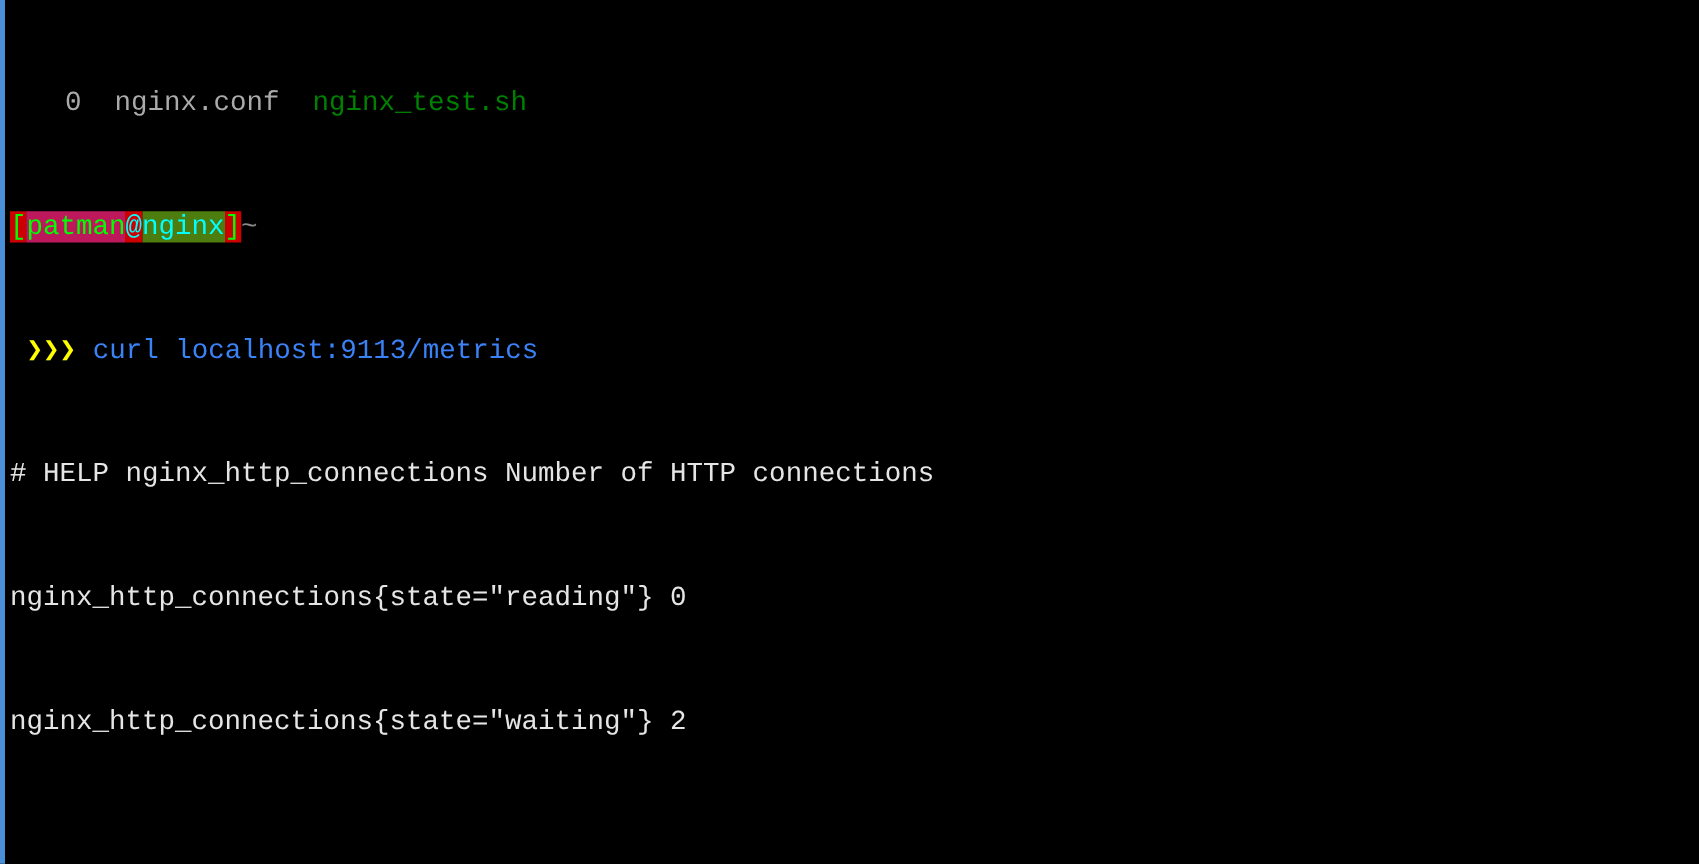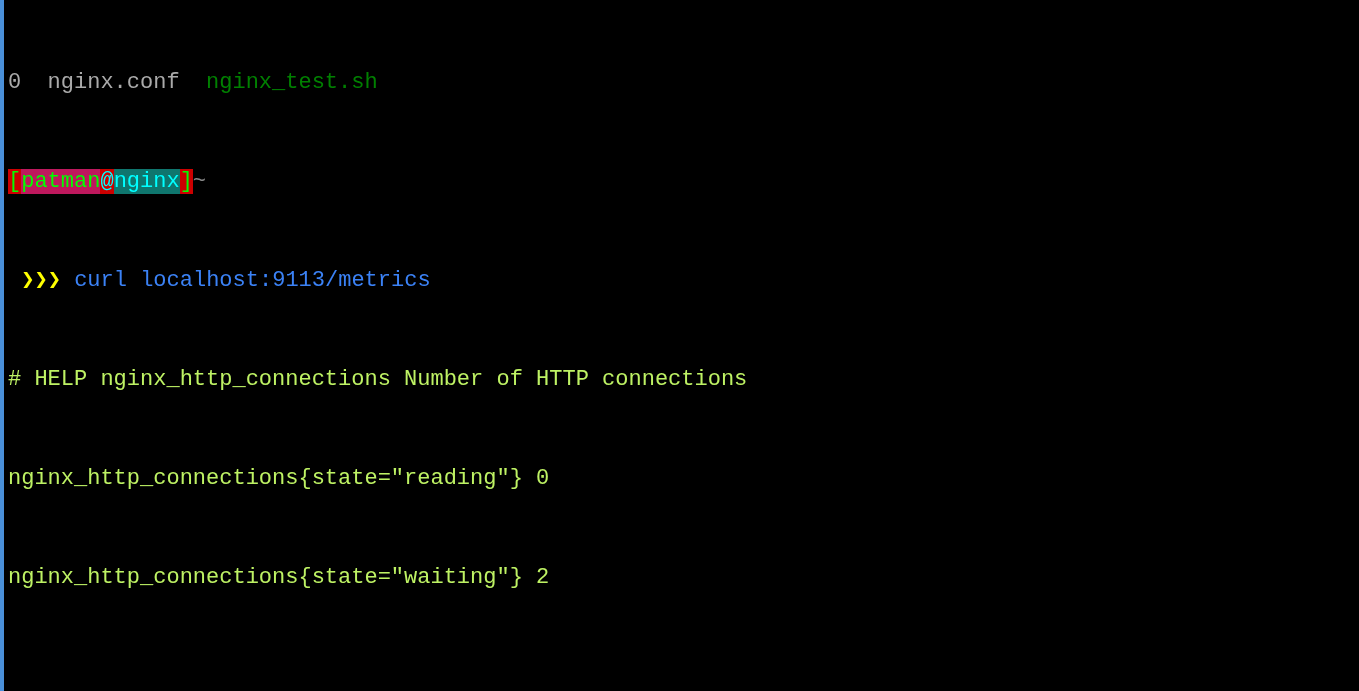--- a/index.html
+++ b/index.html
@@ -18,52 +18,53 @@
       width: 1359px;
       height: 691px;
       border-left: 4px solid #4a90d9;
     }
     .terminal {
       padding: 0 4px;
       white-space: pre;
     }
     .top-line {
       color: #ffffff;
+      margin-left: 44px;
     }
     .dim-green {
       color: #008000;
     }
     .prompt-user {
       background: #be185d;
       color: #00ff00;
     }
     .prompt-bracket {
       background: #cc0000;
       color: #00ff00;
     }
     .prompt-at {
       background: #cc0000;
       color: #00ffff;
     }
     .prompt-host {
-      background: #0f766e;
+      background: #4d7c0f;
       color: #00ffff;
     }
     .tilde {
       color: #888888;
     }
     .arrows {
       color: #ffff00;
       font-weight: bold;
     }
     .cmd {
       color: #3b82f6;
     }
     .output {
-      color: #bef264;
+      color: #e5e5e5;
     }
     .partial {
       color: #aaaaaa;
     }
     .line {
       display: block;
     }
   </style>
 </head>
 <body>

